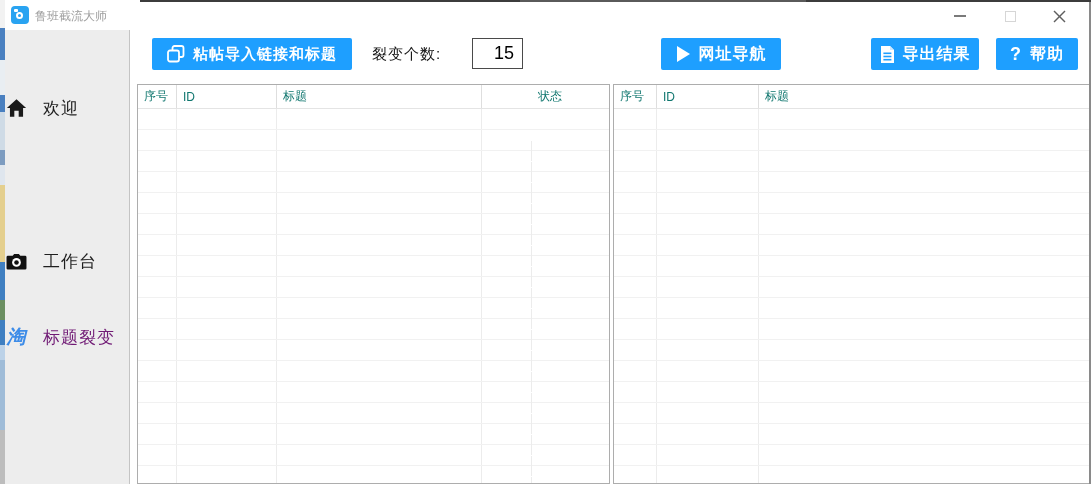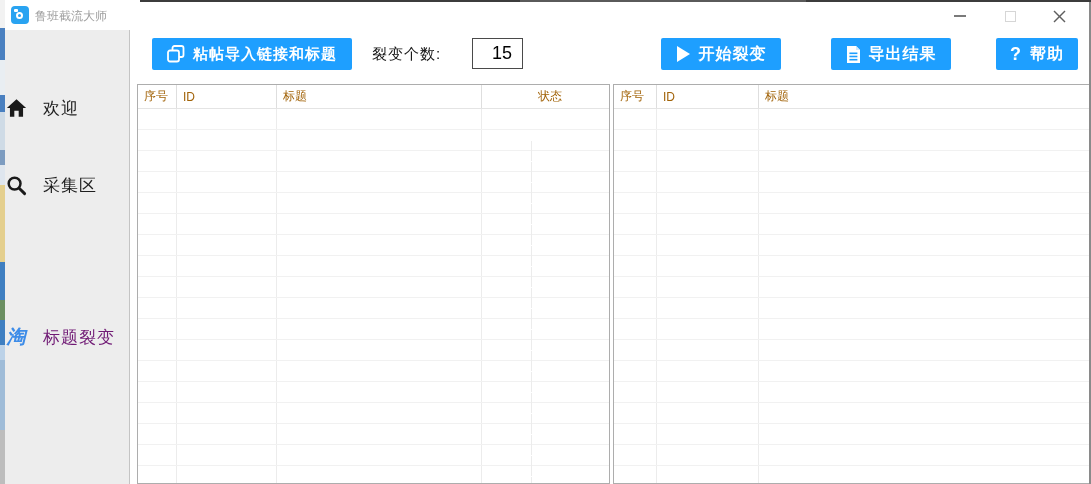--- a/index.html
+++ b/index.html
@@ -59,36 +59,36 @@
   .nav-item.active .lbl { color:#701a75; }
   .tao-glyph { color:#3d8ce8; font-weight:bold; font-size:19px; font-style:italic; }
   
   .tb-btn {
     position:absolute; top:38px; height:32px; background:#1e9fff; color:#fff;
     border:none; border-radius:2px; display:flex; align-items:center; justify-content:center;
     gap:8px; font-size:16px; font-weight:600; font-family:inherit; cursor:pointer; letter-spacing:1px;
   }
   .btn-paste { left:152px; width:200px; font-size:15px; }
   .btn-start { left:661px; width:120px; }
-  .btn-export { left:831px; width:120px; }
+  .btn-export { left:871px; width:108px; }
   .btn-help { left:996px; width:82px; }
   .count-label { position:absolute; left:372px; top:45px; font-size:15px; color:#111; letter-spacing:1px; }
   .count-input {
     position:absolute; left:472px; top:38px; width:51px; height:31px;
-    border:1px solid #4a4a4a; font-size:18px; padding-left:9px; color:#000;
-    font-family:inherit; outline:none; background:#fff;text-align:center;
+    border:1px solid #4a4a4a; font-size:18px; padding-left:21px; color:#000;
+    font-family:inherit; outline:none; background:#fff;
   }
   .help-q { font-size:18px; font-weight:bold; }
   
   .table { position:absolute; top:84px; bottom:0; background:#fff; border:1px solid #adadad; overflow:hidden; }
   .lt { left:137px; width:473px; }
   .rt { left:613px; width:477px; }
   .thead { display:flex; height:24px; border-bottom:1px solid #e4e4e4; }
   .th {
-    font-size:12px; color:#a16207; display:flex; align-items:center; padding-left:6px;
+    font-size:12px; color:#0f766e; display:flex; align-items:center; padding-left:6px;
     border-right:1px solid #dedede; overflow:hidden; white-space:nowrap;
   }
   .tr { display:flex; height:21px; border-bottom:1px solid #f1f1f1; }
   .td { border-right:1px solid #ececec; height:100%; }
   .lt .c0 { width:39px; } .lt .c1 { width:100px; } .lt .c2 { width:205px; }
   .lt .c3 { width:50px;margin-top:32px; }  .lt .c4 { flex:1; border-right:none; }
   .rt .c0 { width:43px; } .rt .c1 { width:102px; } .rt .c2 { flex:1; border-right:none; }
 </style>
 </head>
 <body>
@@ -119,28 +119,29 @@
 
 <div class="sidebar">
   <div class="nav-item" style="top:62px">
     <span class="icon">
       <svg width="21" height="20" viewBox="0 0 24 22">
           <path d="M12 1 L23 11 H19.5 V21 H14.5 V14 H9.5 V21 H4.5 V11 H1 Z" fill="#1a1a1a"></path>
         </svg>
     </span>
     <span class="lbl">欢迎</span>
   </div>
-  <div class="nav-item" style="top:139px">
+  <div class="nav-item" style="top:215px">
     <span class="icon">
-      <svg width="21" height="21" viewBox="0 0 22 22">
-          <circle cx="9" cy="9" r="6.2" fill="none" stroke="#1a1a1a" stroke-width="2.6"></circle>
-          <line x1="13.8" y1="13.8" x2="19.5" y2="19.5" stroke="#1a1a1a" stroke-width="3" stroke-linecap="round"></line>
+      <svg width="21" height="19" viewBox="0 0 22 20">
+          <path d="M2 4 H7 L8.5 2 H13.5 L15 4 H20 A1.5 1.5 0 0 1 21.5 5.5 V17 A1.5 1.5 0 0 1 20 18.5 H2 A1.5 1.5 0 0 1 .5 17 V5.5 A1.5 1.5 0 0 1 2 4 Z" fill="#111"></path>
+          <circle cx="11" cy="11" r="4.6" fill="#fff"></circle>
+          <circle cx="11" cy="11" r="2.4" fill="#111"></circle>
         </svg>
     </span>
-    <span class="lbl">采集区</span>
+    <span class="lbl">工作台</span>
   </div>
   <div class="nav-item active" style="top:291px">
     <span class="icon">
       <span class="tao-glyph">淘</span>
     </span>
     <span class="lbl">标题裂变</span>
   </div>
 </div>
 
 <button class="tb-btn btn-paste">
@@ -151,21 +152,21 @@
   <span>粘帖导入链接和标题</span>
 </button>
 
 <span class="count-label">裂变个数:</span>
 <input class="count-input" value="15" style="">
 
 <button class="tb-btn btn-start">
   <svg width="15" height="16" viewBox="0 0 15 16">
     <path d="M1 0 L14 8 L1 16 Z" fill="#fff"></path>
   </svg>
-  <span>开始裂变</span>
+  <span>网址导航</span>
 </button>
 
 <button class="tb-btn btn-export">
   <svg width="15" height="17" viewBox="0 0 15 17">
     <path d="M1 0 H10 L14 4 V17 H1 Z" fill="#fff"></path>
     <path d="M10 0 L14 4 H10 Z" fill="#cfe9ff"></path>
     <rect x="3.4" y="6.5" width="8" height="1.6" fill="#1e9fff"></rect>
     <rect x="3.4" y="9.7" width="8" height="1.6" fill="#1e9fff"></rect>
     <rect x="3.4" y="12.9" width="8" height="1.6" fill="#1e9fff"></rect>
   </svg>

